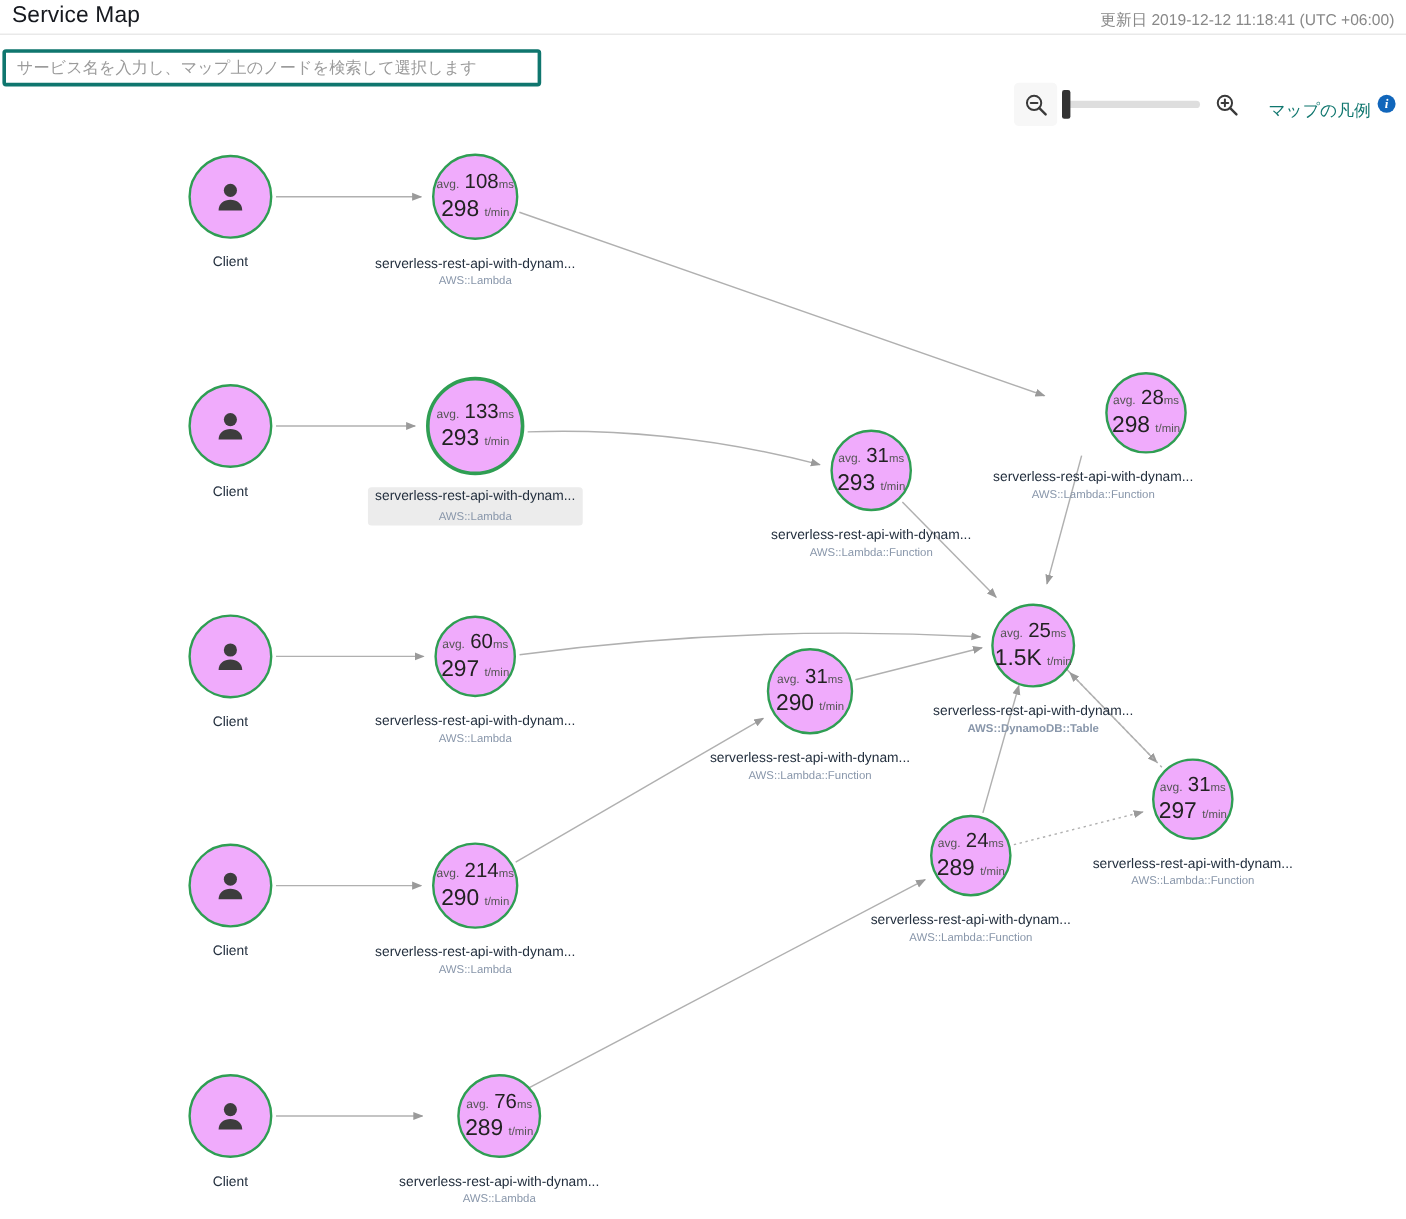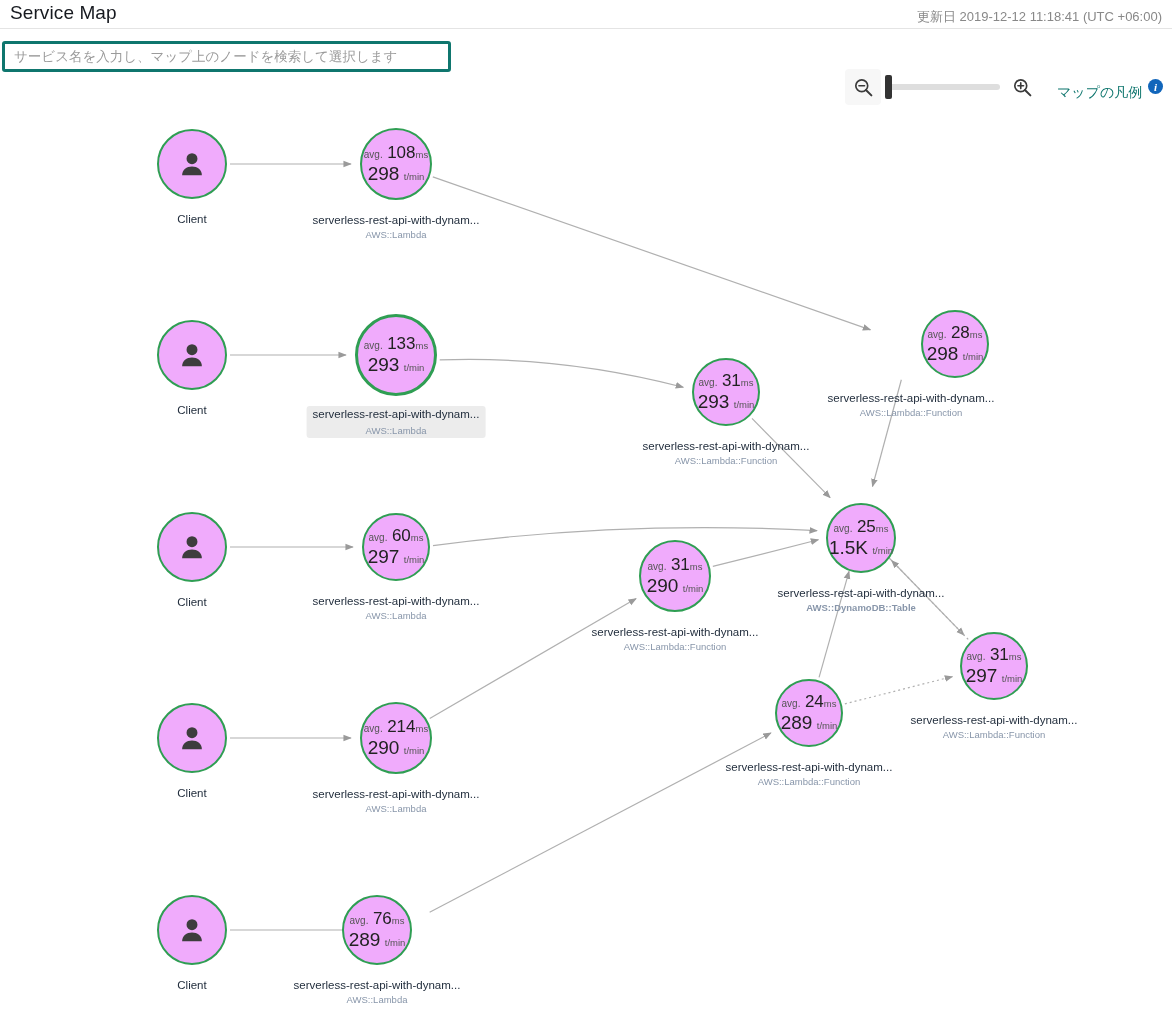--- a/index.html
+++ b/index.html
@@ -285,21 +285,21 @@
         <div class="node-sublabel" style="top: 97px;">AWS::Lambda</div>
       </div>
       <div class="node" style="left: 360px; top: 623px; width: 72px; height: 72px;">
         <div class="node-circle" style="width: 72px; height: 72px; border-color: rgb(47, 158, 83);">
           <div class="metric-line"><span class="m-pre">avg.</span> <span class="m-big">214</span><span class="m-unit">ms</span></div>
           <div class="metric-line big" style="margin-top: 3px;"><span class="m-big">290</span> <span class="m-unit">t/min</span></div>
         </div>
         <div class="node-label" style="top: 84px;">serverless-rest-api-with-dynam...</div>
         <div class="node-sublabel" style="top: 101px;">AWS::Lambda</div>
       </div>
-      <div class="node" style="left: 342px; top: 816px; width: 70px; height: 70px;">
+      <div class="node" style="left: 381px; top: 816px; width: 70px; height: 70px;">
         <div class="node-circle" style="width: 70px; height: 70px; border-color: rgb(47, 158, 83);">
           <div class="metric-line"><span class="m-pre">avg.</span> <span class="m-big">76</span><span class="m-unit">ms</span></div>
           <div class="metric-line big" style="margin-top: 3px;"><span class="m-big">289</span> <span class="m-unit">t/min</span></div>
         </div>
         <div class="node-label" style="top: 82px;">serverless-rest-api-with-dynam...</div>
         <div class="node-sublabel" style="top: 99px;">AWS::Lambda</div>
       </div>
       <div class="node" style="left: 692px; top: 279px; width: 68px; height: 68px;">
         <div class="node-circle" style="width: 68px; height: 68px; border-color: rgb(47, 158, 83);">
           <div class="metric-line"><span class="m-pre">avg.</span> <span class="m-big">31</span><span class="m-unit">ms</span></div>

